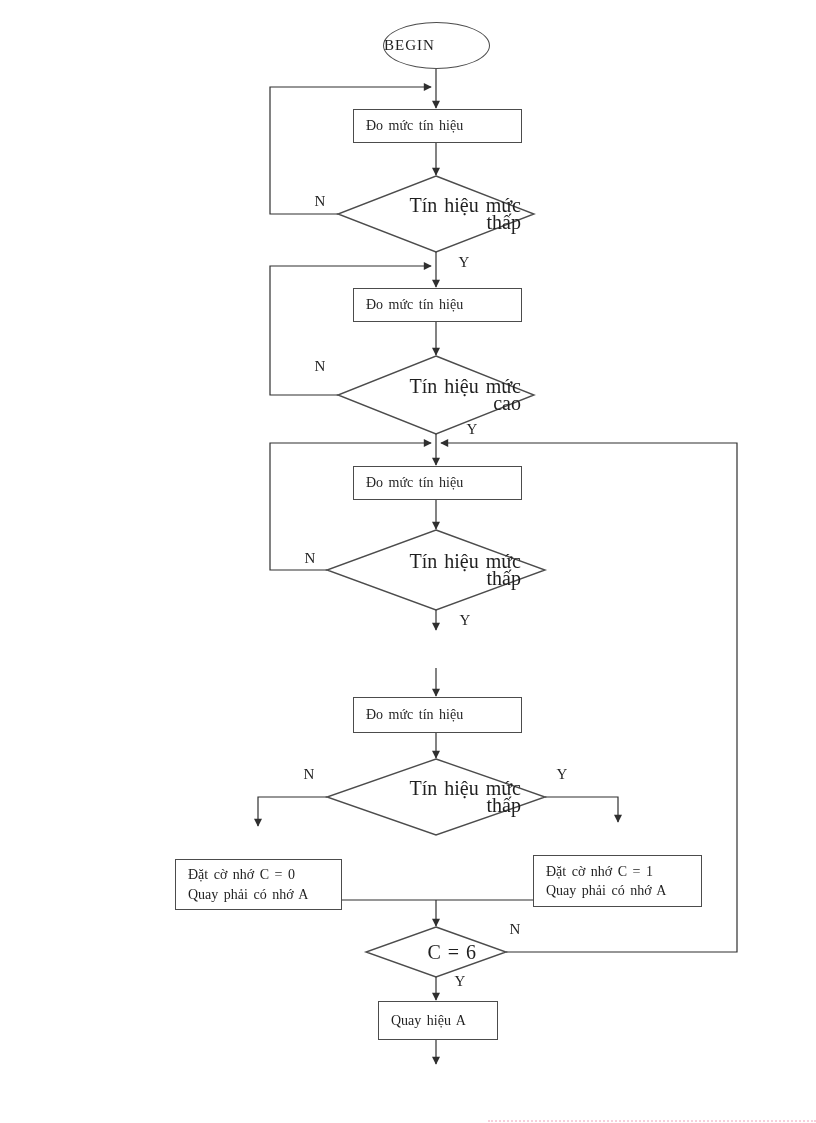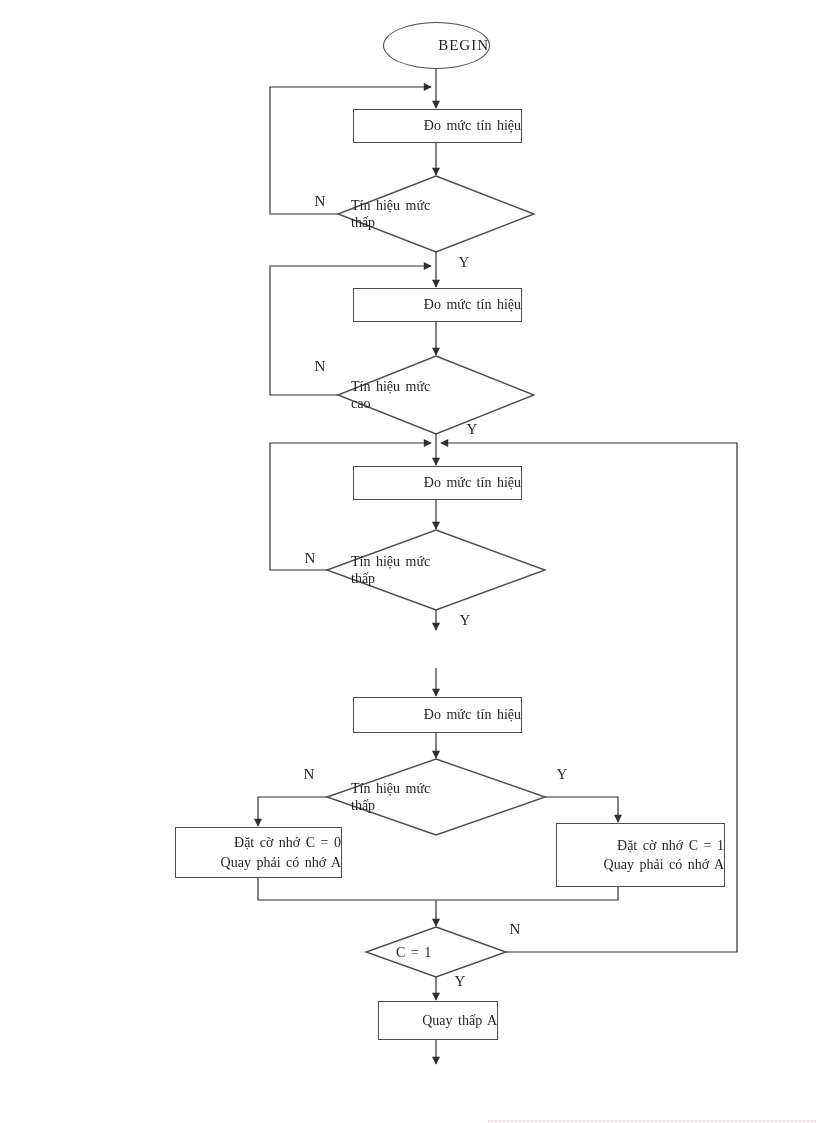--- a/index.html
+++ b/index.html
@@ -3,28 +3,28 @@
 <meta charset="utf-8">
 <style>
   html,body{margin:0;padding:0;background:#ffffff;}
   .page{
     position:relative;width:816px;height:1123px;background:#ffffff;
     font-family:"Liberation Serif","DejaVu Serif",serif;color:#1f1f1f;
     overflow:hidden;
   }
   svg.wires{position:absolute;left:0;top:0;width:816px;height:1123px;}
   .node{
-    position:absolute;display:flex;flex-direction:column;align-items:flex-end;justify-content:center;
+    position:absolute;display:flex;flex-direction:column;align-items:flex-start;justify-content:center;
     text-align:center;box-sizing:border-box;background:#ffffff;font-size:14px;word-spacing:2px;
   }
-  .rect{border:1.5px solid #4c4c4c;}
+  .rect{border:1.5px solid #4c4c4c;padding-left:12px;}
   .ellipse{border:1.5px solid #4c4c4c;border-radius:50%;font-size:15px;letter-spacing:1px;}
-  .two-line{line-height:1.38;}
+  .two-line{line-height:1.38;margin-top:32px;}
   .dtext{
-    position:absolute;width:170px;text-align:left;font-size:14px;line-height:17px;
+    position:absolute;width:170px;text-align:right;font-size:20px;line-height:17px;
     word-spacing:2px;pointer-events:none;
   }
   .blabel{
     position:absolute;transform:translate(-50%,-50%);font-size:15px;
   }
   .artifact{
     position:absolute;left:488px;right:0;top:1120px;height:0;
     border-top:2px dotted #f3bfd0;opacity:.75;
   }
 </style>
@@ -90,48 +90,48 @@
 
   <div class="node rect" style="left:353px;top:697px;width:169px;height:36px">
     <span>Đo mức tín hiệu</span>
   </div>
 
   <div class="node rect two-line" style="left:175px;top:827px;width:167px;height:51px">
     <span>Đặt cờ nhớ C = 0</span>
     <span>Quay phải có nhớ A</span>
   </div>
 
-  <div class="node rect two-line" style="left:556px;top:823px;width:169px;height:64px">
+  <div class="node rect two-line" style="left:533px;top:823px;width:169px;height:52px">
     <span>Đặt cờ nhớ C = 1</span>
     <span>Quay phải có nhớ A</span>
   </div>
 
   <div class="node rect" style="left:378px;top:1001px;width:120px;height:39px">
-    <span>Quay thấp A</span>
+    <span>Quay hiệu A</span>
   </div>
 
 
   <div class="dtext" style="left:351px;top:197px">
     <div>Tín hiệu mức</div>
     <div>thấp</div>
   </div>
   <div class="dtext" style="left:351px;top:378px">
     <div>Tín hiệu mức</div>
     <div>cao</div>
   </div>
   <div class="dtext" style="left:351px;top:553px">
     <div>Tín hiệu mức</div>
     <div>thấp</div>
   </div>
   <div class="dtext" style="left:351px;top:780px">
     <div>Tín hiệu mức</div>
     <div>thấp</div>
   </div>
   <div class="dtext" style="left:396px;top:944px;width:80px">
-    <div>C = 1</div>
+    <div>C = 6</div>
   </div>
 
   <span class="blabel" style="left:320px;top:201px">N</span>
   <span class="blabel" style="left:464px;top:262px">Y</span>
 
   <span class="blabel" style="left:320px;top:366px">N</span>
   <span class="blabel" style="left:472px;top:429px">Y</span>
 
   <span class="blabel" style="left:310px;top:558px">N</span>
   <span class="blabel" style="left:465px;top:620px">Y</span>

